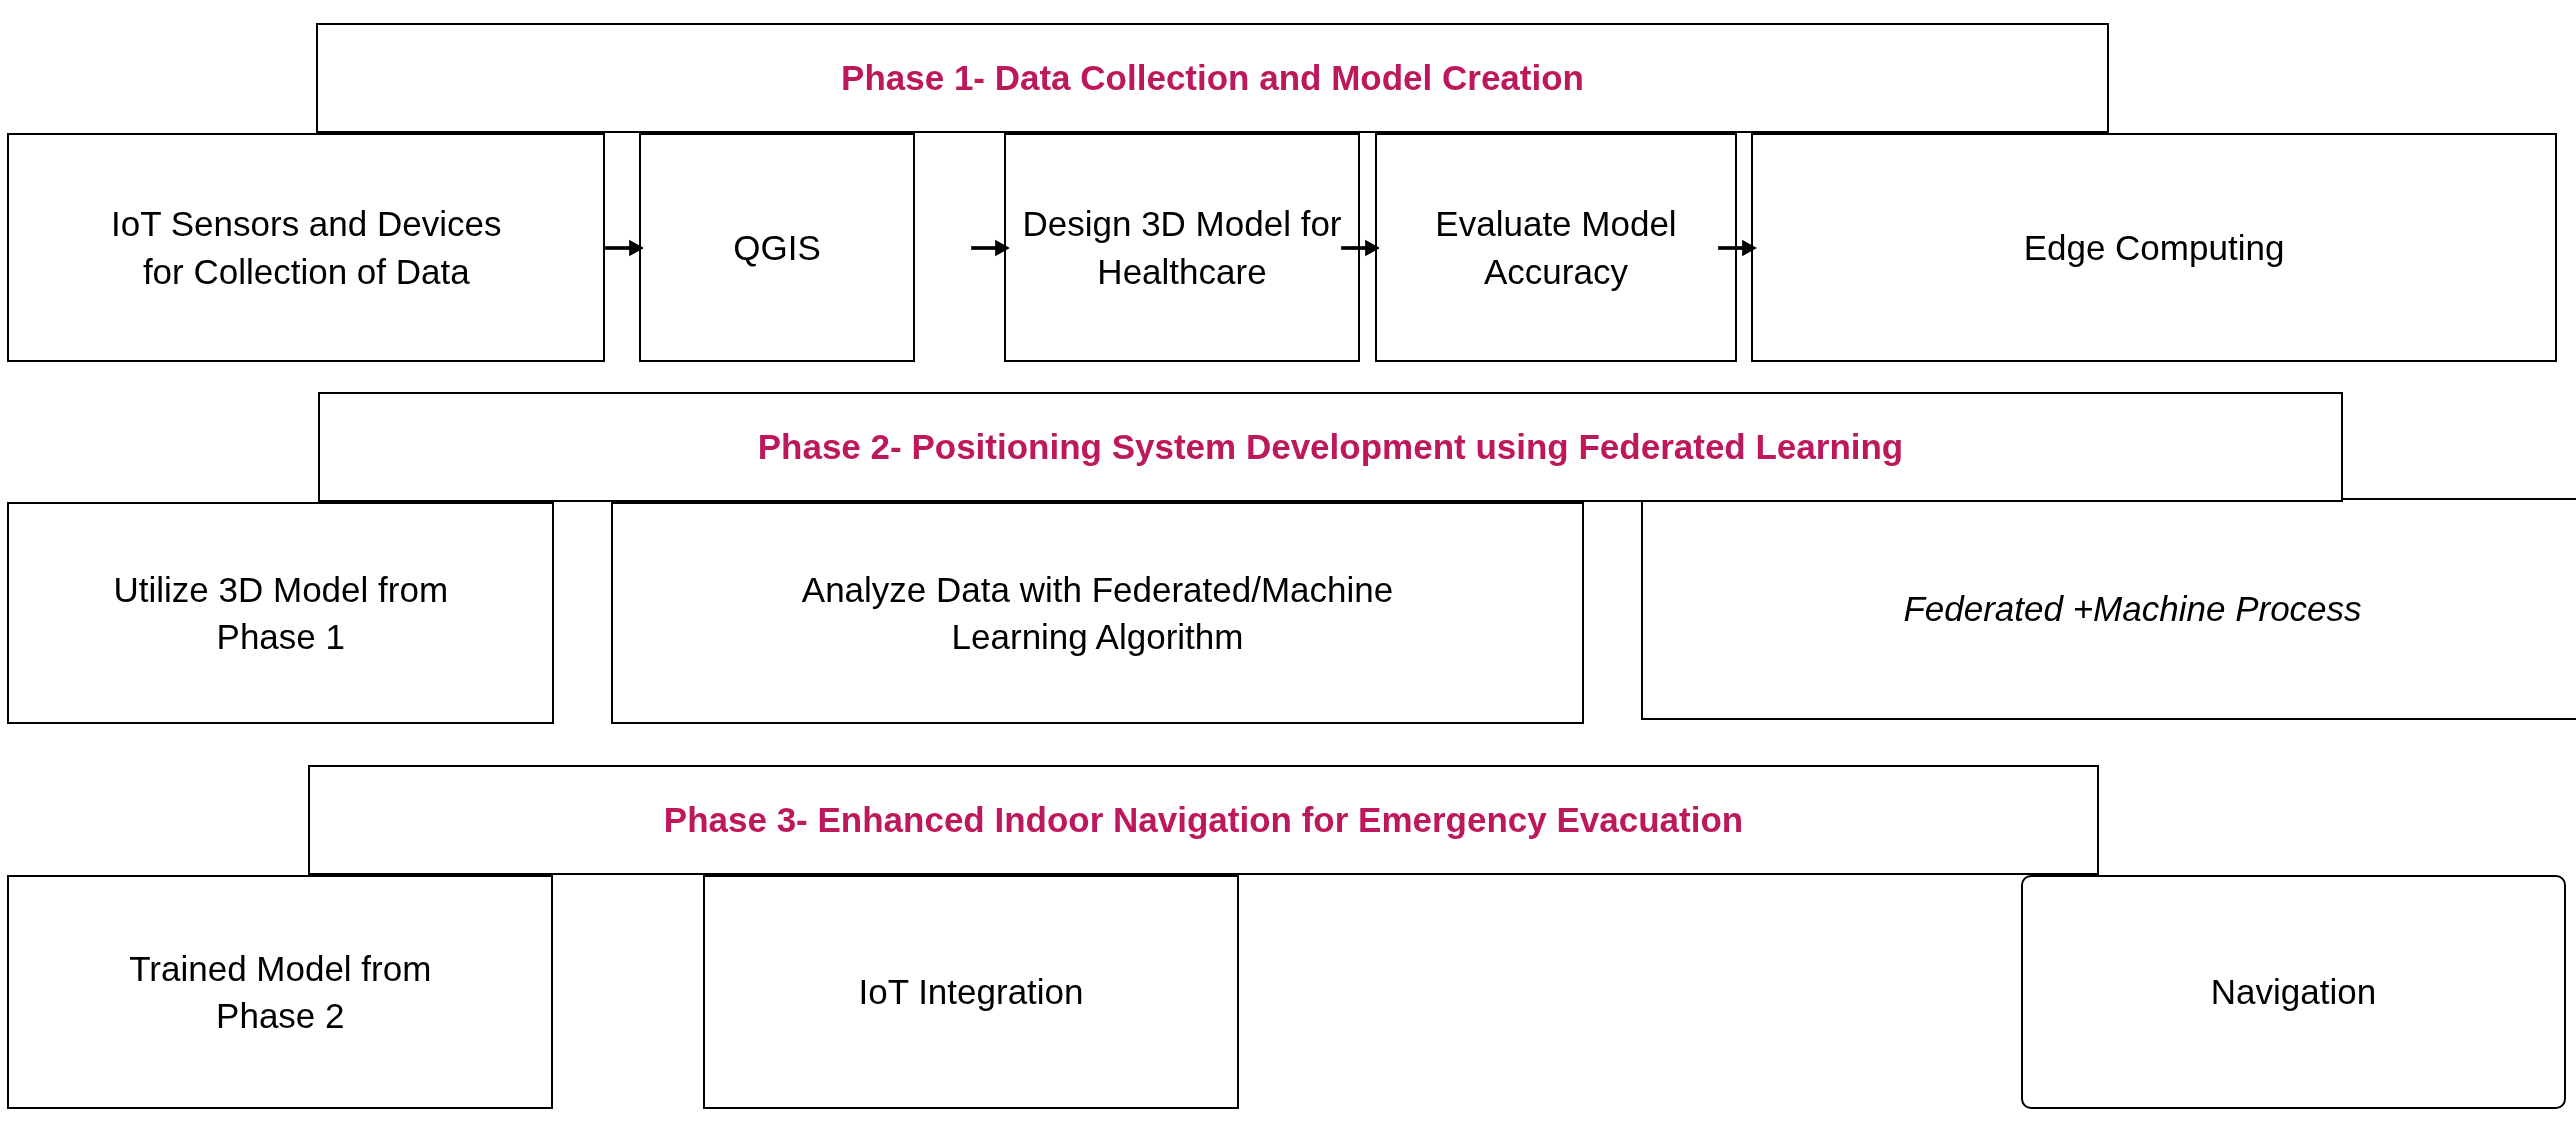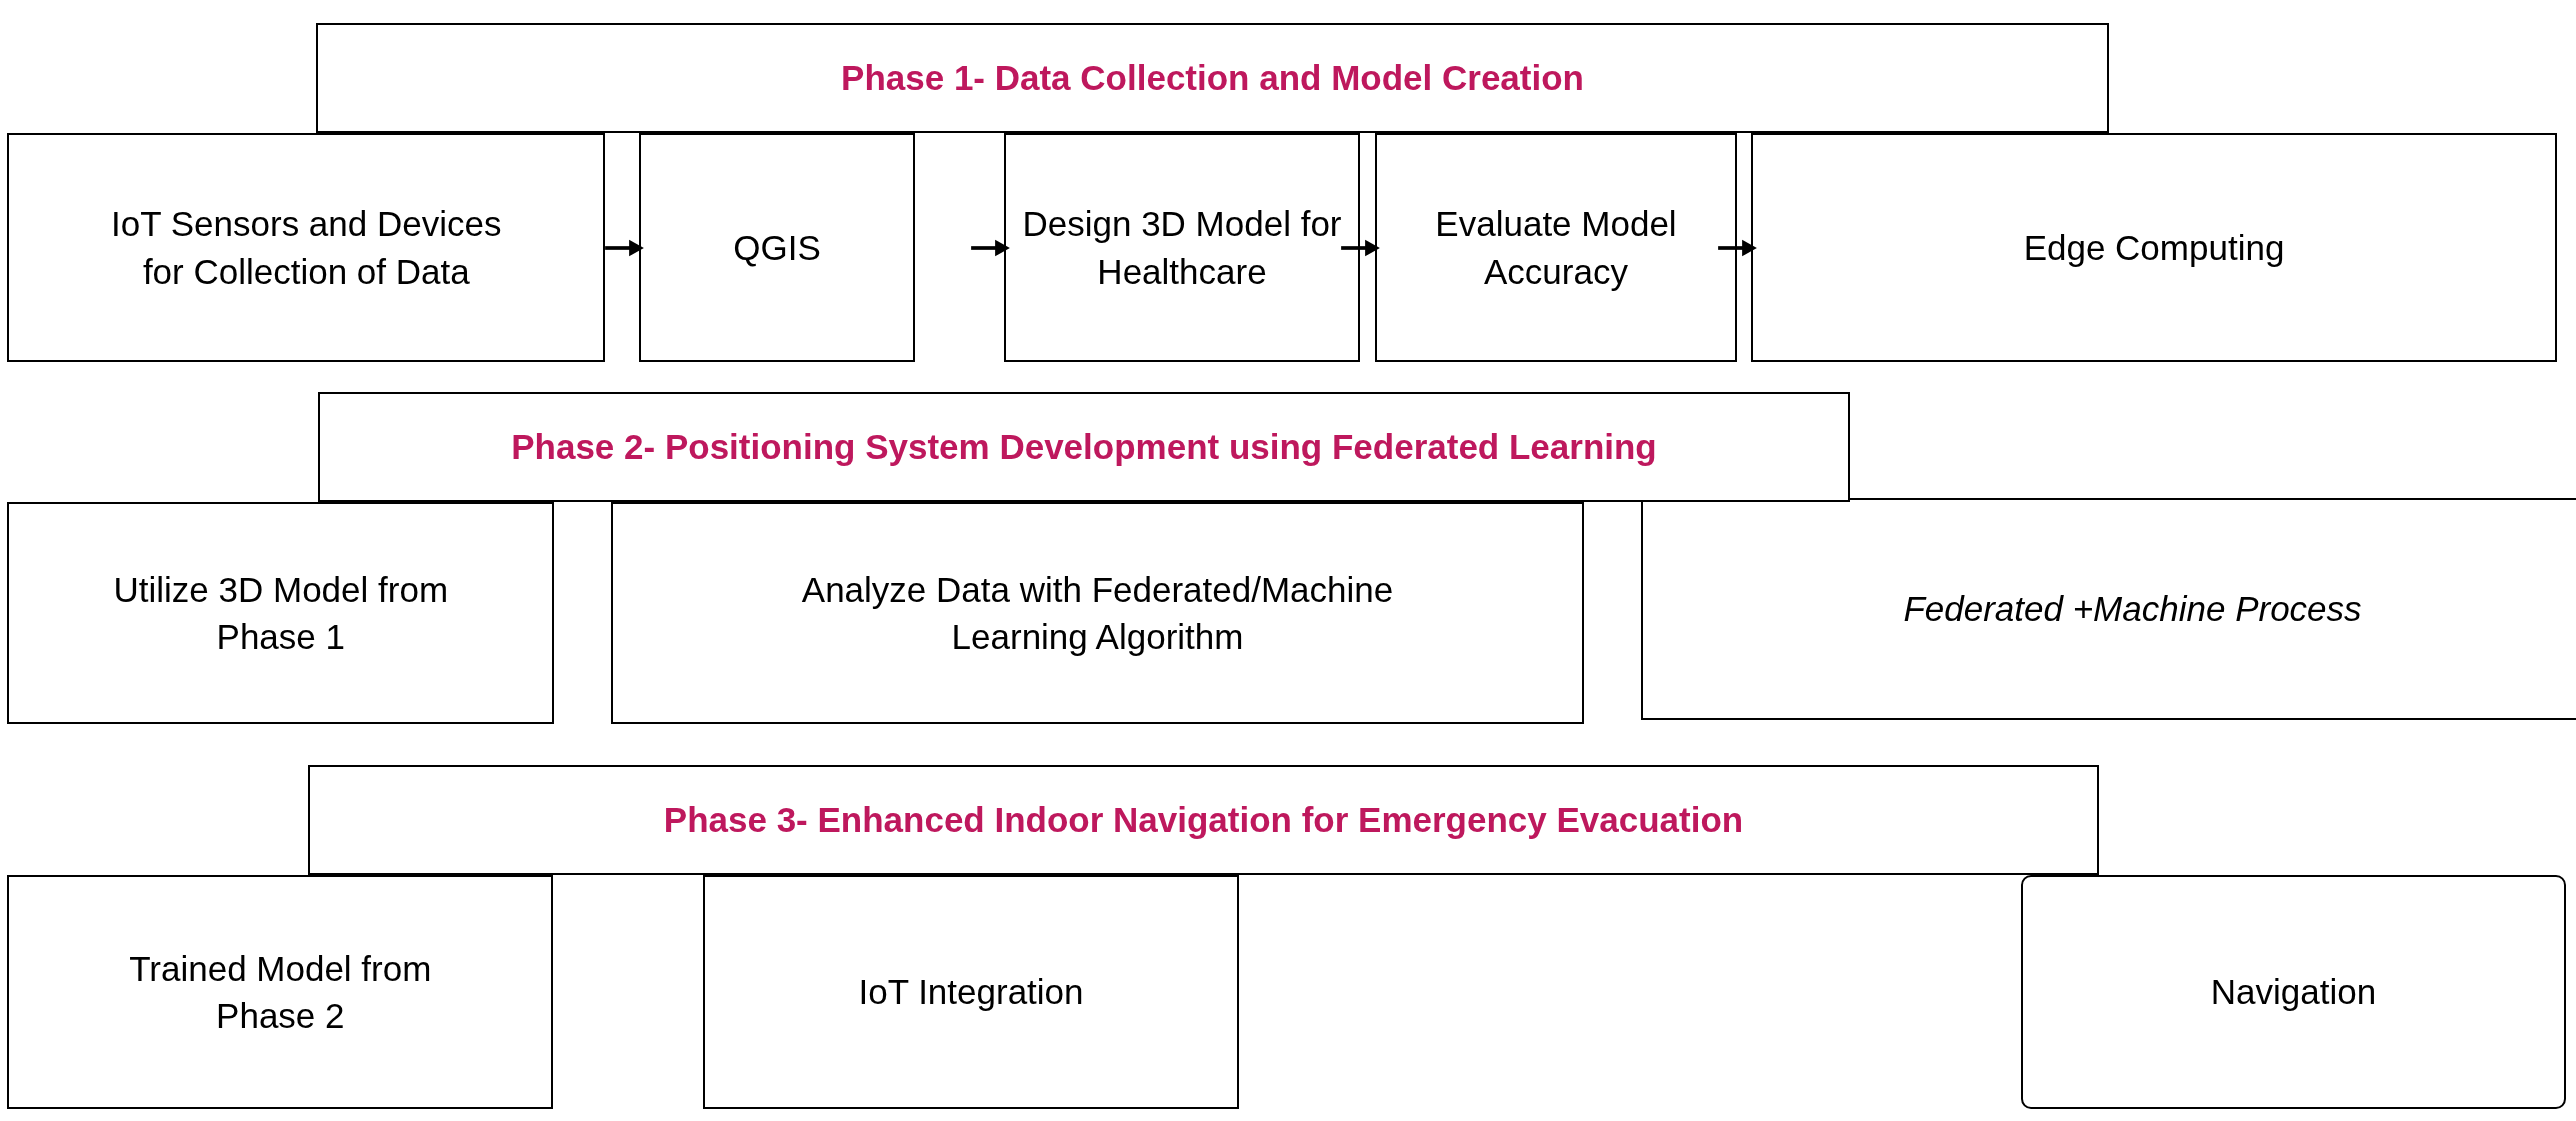--- a/index.html
+++ b/index.html
@@ -106,21 +106,21 @@
     <svg width="39" height="24" viewBox="0 0 42 26" aria-hidden="true">
       <line x1="0" y1="13" x2="30" y2="13" stroke="#000" stroke-width="4"></line>
       <polygon points="26,4 42,13 26,22" fill="#000"></polygon>
     </svg>
   </div>
 
   <div class="node-box" style="left:1751px; top:133px; width:806px; height:229px;justify-content:center;">
     <span class="node-label">Edge Computing</span>
   </div>
 
-  <div class="phase-header" style="left:318px; top:392px; width:1532px; height:110px;">Phase 2- Positioning System Development using Federated Learning</div>
+  <div class="phase-header" style="left:318px; top:392px; width:2025px; height:110px;">Phase 2- Positioning System Development using Federated Learning</div>
 
   <div class="node-box" style="left:7.3px; top:502px; width:547px; height:222px;">
     <span class="node-label">Utilize 3D Model from
 Phase 1</span>
   </div>
 
   <div class="node-box" style="left:611px; top:502px; width:973px; height:222px;">
     <span class="node-label">Analyze Data with Federated/Machine
 Learning Algorithm</span>
   </div>

